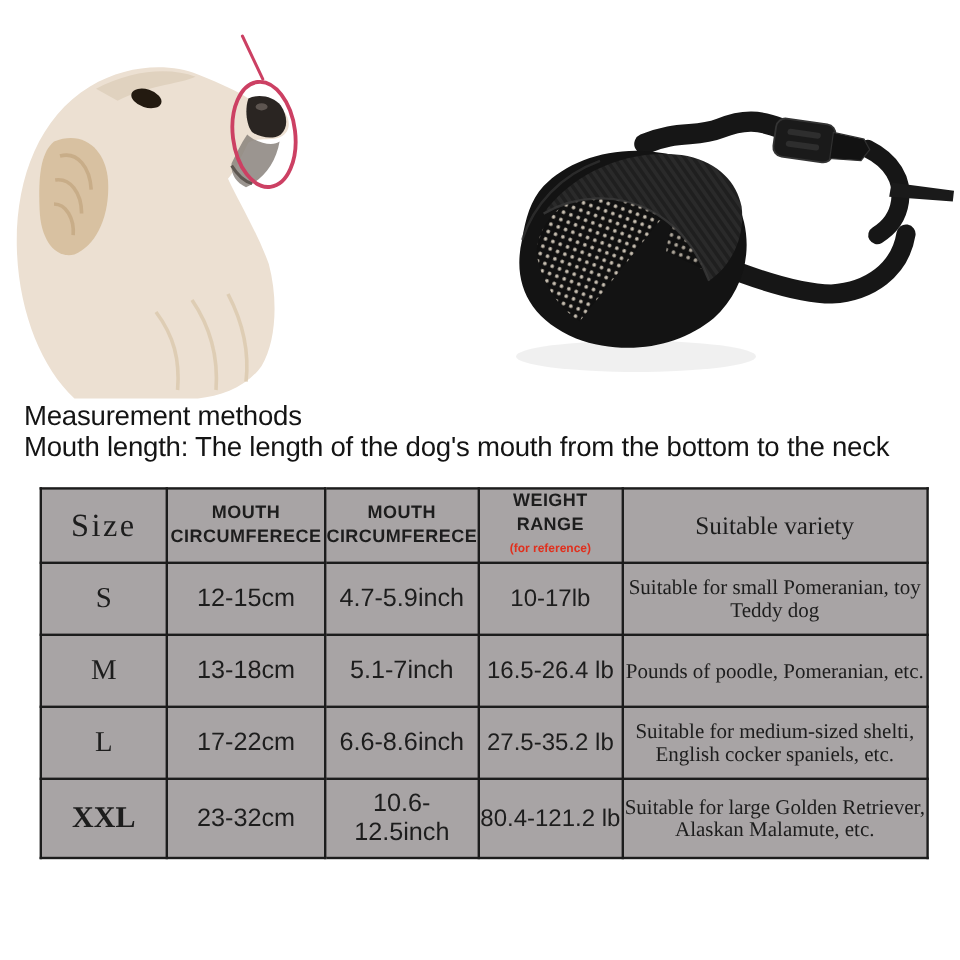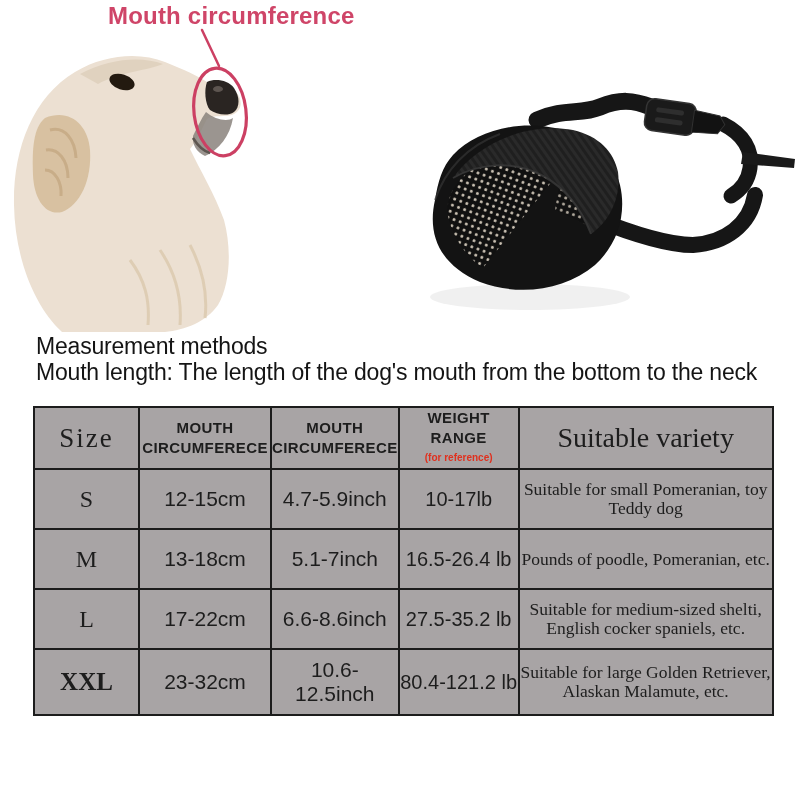--- a/index.html
+++ b/index.html
@@ -13,54 +13,53 @@
   .hero-label {
     position:absolute; left:108px; top:2px;
     font-size:24px; font-weight:700; color:#cf4568; letter-spacing:0.2px;
   }
   .dog-svg { position:absolute; left:0; top:0; }
   .muzzle-svg { position:absolute; left:405px; top:60px; }
 
   
   .instructions {
     position:absolute; left:20px; top:334px; color:#141414;
-    font-size:23px; line-height:25.5px; letter-spacing:-0.2px;margin-left:16px;
+    font-size:23px; line-height:25.5px; letter-spacing:-0.2px;
   }
 
   
   .size-table {
     position:absolute; left:33px; top:406px;
     border-collapse:collapse; table-layout:fixed;
   }
   .size-table th, .size-table td {
     border:2px solid #1c1c1c; background:#a8a4a5; color:#1d1d1d;
     text-align:center; vertical-align:middle; padding:0;
   }
   .r-head { height:62px; }
   .r-data { height:60px; }
   .r-last { height:66px; }
   .h-sans { font-weight:700; font-size:15px; letter-spacing:0.4px; line-height:20px; }
   .h-red  { font-weight:700; font-size:10px; line-height:20px; color:#e0301e; }
   .h-size { font-family:"Liberation Serif", serif; font-weight:400; font-size:27px; letter-spacing:2px; }
-  .h-variety { font-family:"Liberation Serif", serif; font-weight:400; font-size:28px; }
+  .h-variety { font-family:"Liberation Serif", serif; font-weight:400; font-size:21px; }
   .c-size { font-family:"Liberation Serif", serif; font-size:24px; }
   .row-xxl .c-size { font-weight:700; font-size:25px; }
   .c-num { font-size:21px; }
   .c-weight { font-size:20px; }
   .c-variety {
     font-family:"Liberation Serif", serif; font-size:17.5px;
     text-align:left; padding:2px 6px 2px 9px; line-height:19px;
   }
 </style>
 </head>
 <body>
 
 <div class="page">
 
-  <div class="hero-label">Mouth circumference</div>
 
   <svg class="dog-svg" width="340" height="335" viewBox="0 0 340 335">
 
     <path d="M 62,332
              C 34,306 15,258 14,205
              C 13,150 32,98 75,72
              C 105,54 140,52 165,62
              C 185,70 198,76 207,82
              C 218,86 230,86 236,92
              C 243,100 242,110 234,114

